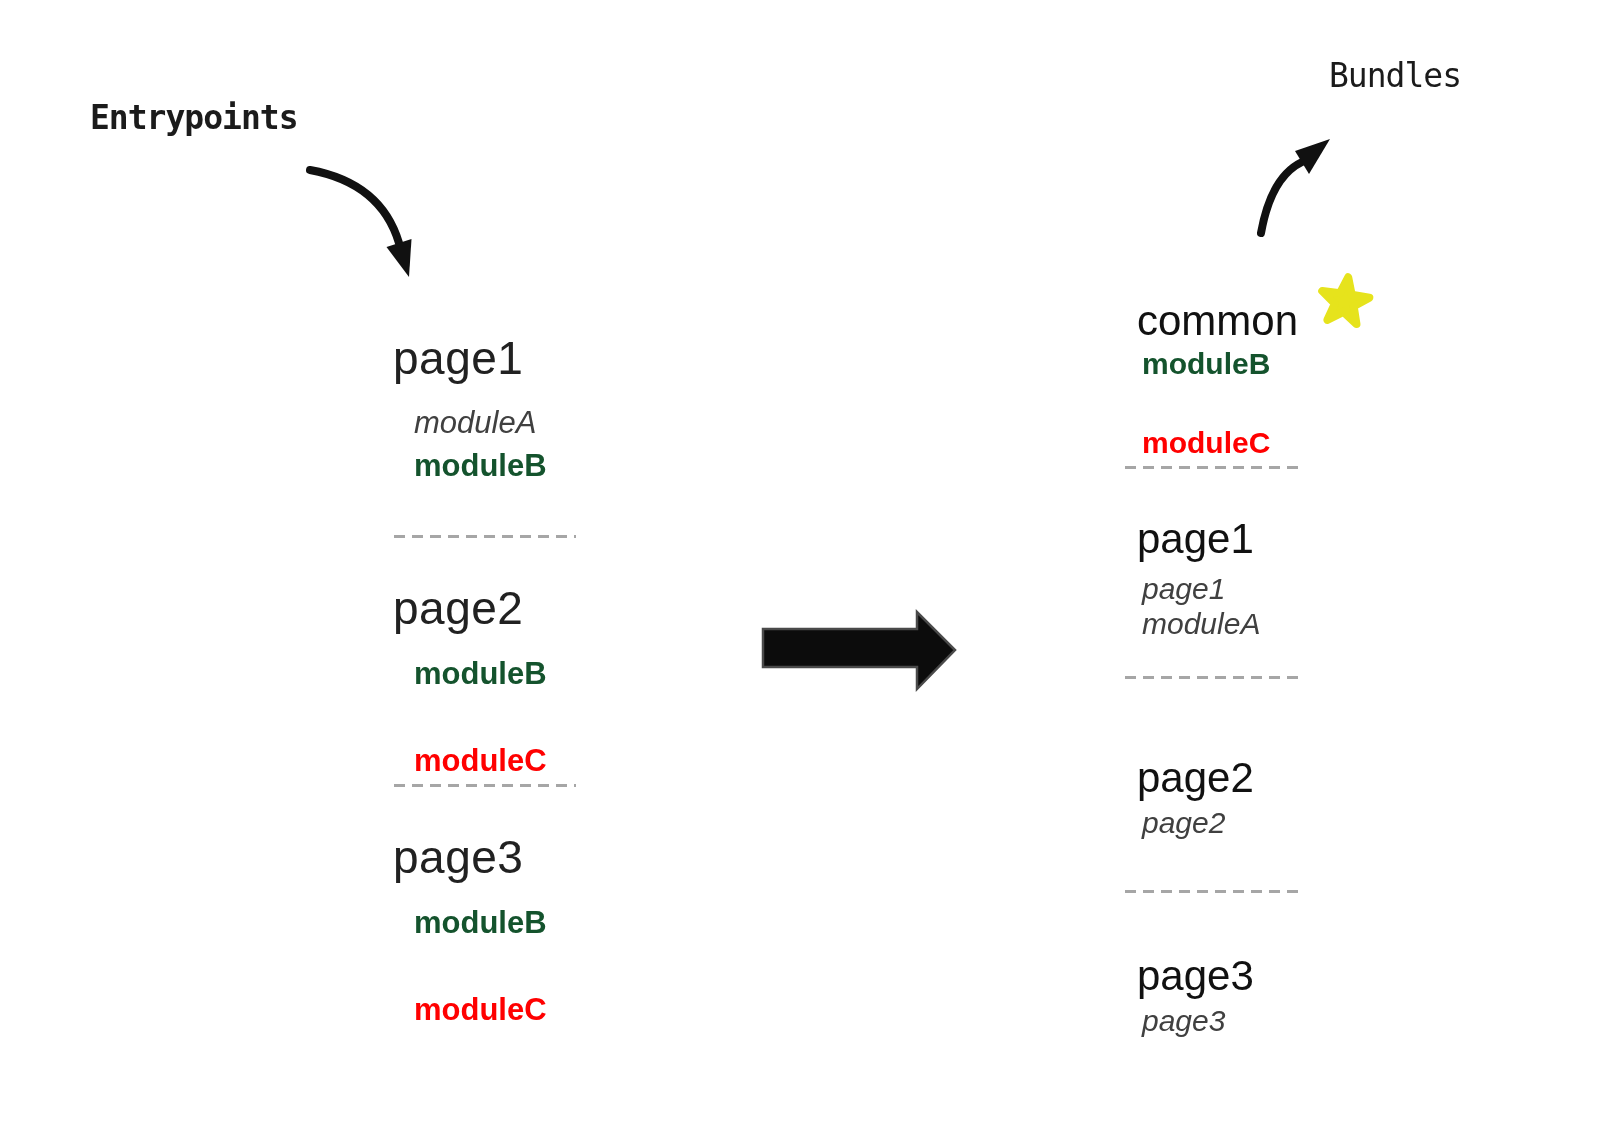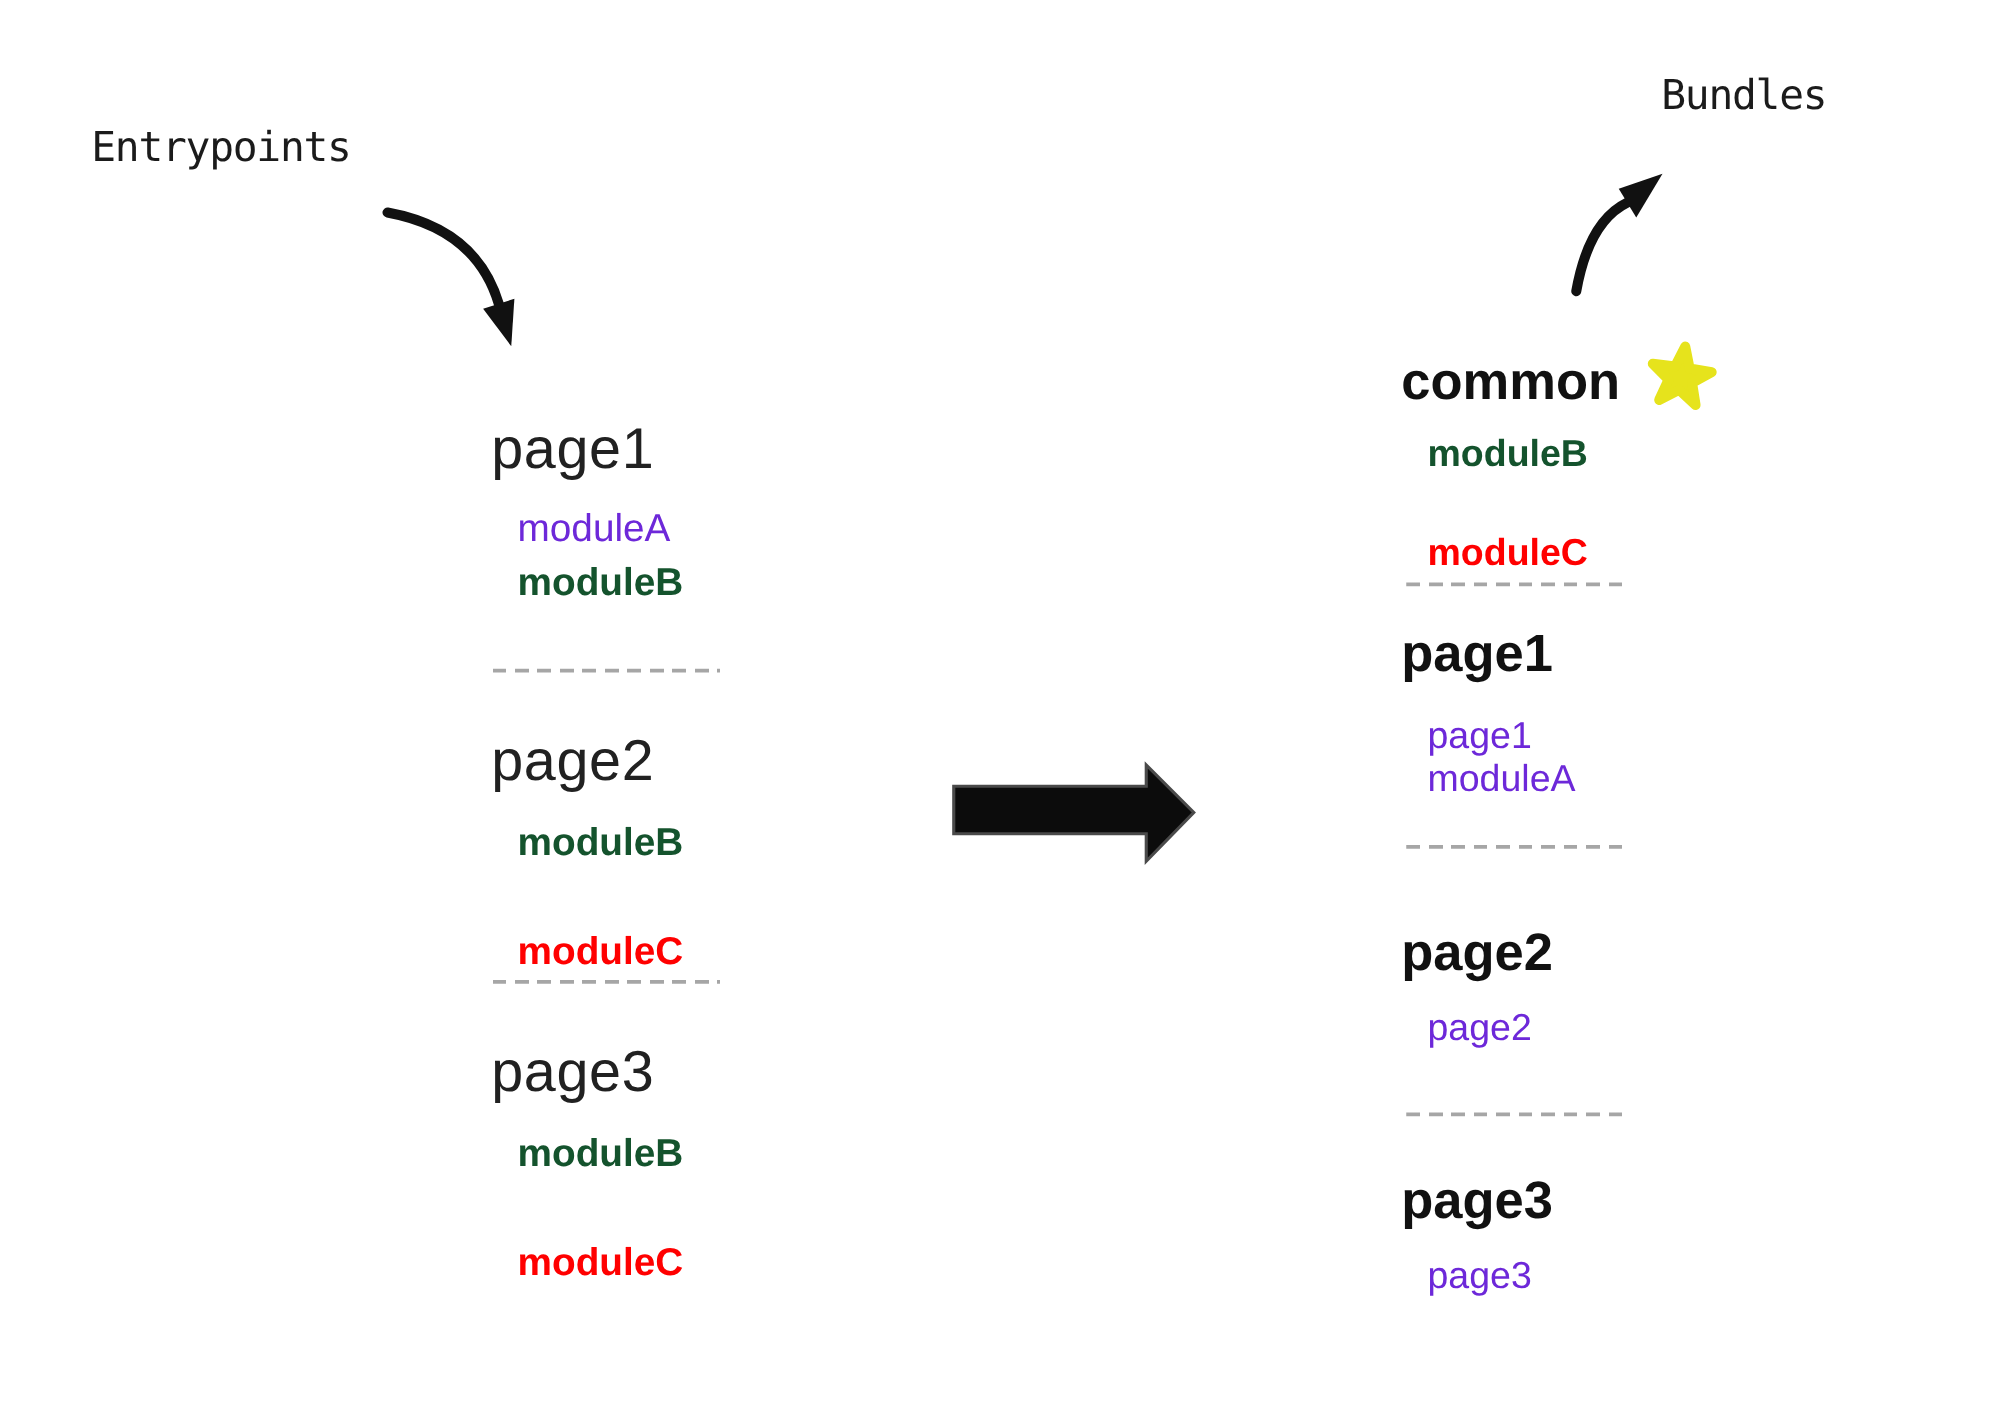--- a/index.html
+++ b/index.html
@@ -31,49 +31,49 @@
     font-weight: 400;
     line-height: 55px;
     color: #212121;
     letter-spacing: 0.5px;
     white-space: nowrap;
   }
 
   
   .bhead {
     position: absolute;
-    margin: 0;
+    margin: 16px;
     font-size: 42px;
-    font-weight: 700;
+    font-weight: 400;
     line-height: 50px;
     color: #111111;
     white-space: nowrap;
   }
 
   .mods { position: absolute; white-space: nowrap; }
   .mods.left-mods  .mod { font-size: 31px; line-height: 43px; }
   .mods.right-mods .mod { font-size: 30px; line-height: 35px; }
-  .mod.black { color: #6d28d9; font-weight: 400; }
+  .mod.black { color: #404040; font-weight: 400; font-style: italic; }
   .mod.green { color: #14532d; font-weight: 700; }
   .mod.red   { color: #ff0000; font-weight: 700; margin-top: 44px; }
 
   .divider {
     position: absolute;
     height: 3px;
     background: repeating-linear-gradient(90deg, #a6a6a6 0 11px, transparent 11px 18px);
   }
 
   svg.arrow { position: absolute; overflow: visible; }
 </style>
 </head>
 <body>
 
 <div class="canvas">
 
-  <div class="mono-label" style="left:73px; top:98px;">Entrypoints</div>
+  <div class="mono-label" style="left:90px; top:98px;font-weight:bold;">Entrypoints</div>
   <div class="mono-label" style="left:1329px; top:56px;">Bundles</div>
 
   <svg class="arrow" style="left:293px; top:153px;" width="135" height="145" viewBox="0 0 135 145" aria-hidden="true">
     <path d="M17,17 Q88,30 106,90" fill="none" stroke="#111111" stroke-width="8" stroke-linecap="round"></path>
     <polygon points="93.5,94 118.5,86 116,124" fill="#111111"></polygon>
   </svg>
 
   <svg class="arrow" style="left:1238px; top:123px;" width="120" height="125" viewBox="0 0 120 125" aria-hidden="true">
     <path d="M23,110 Q33,54 64,39" fill="none" stroke="#111111" stroke-width="8" stroke-linecap="round"></path>
     <polygon points="57,28 71,51 92,16" fill="#111111"></polygon>

